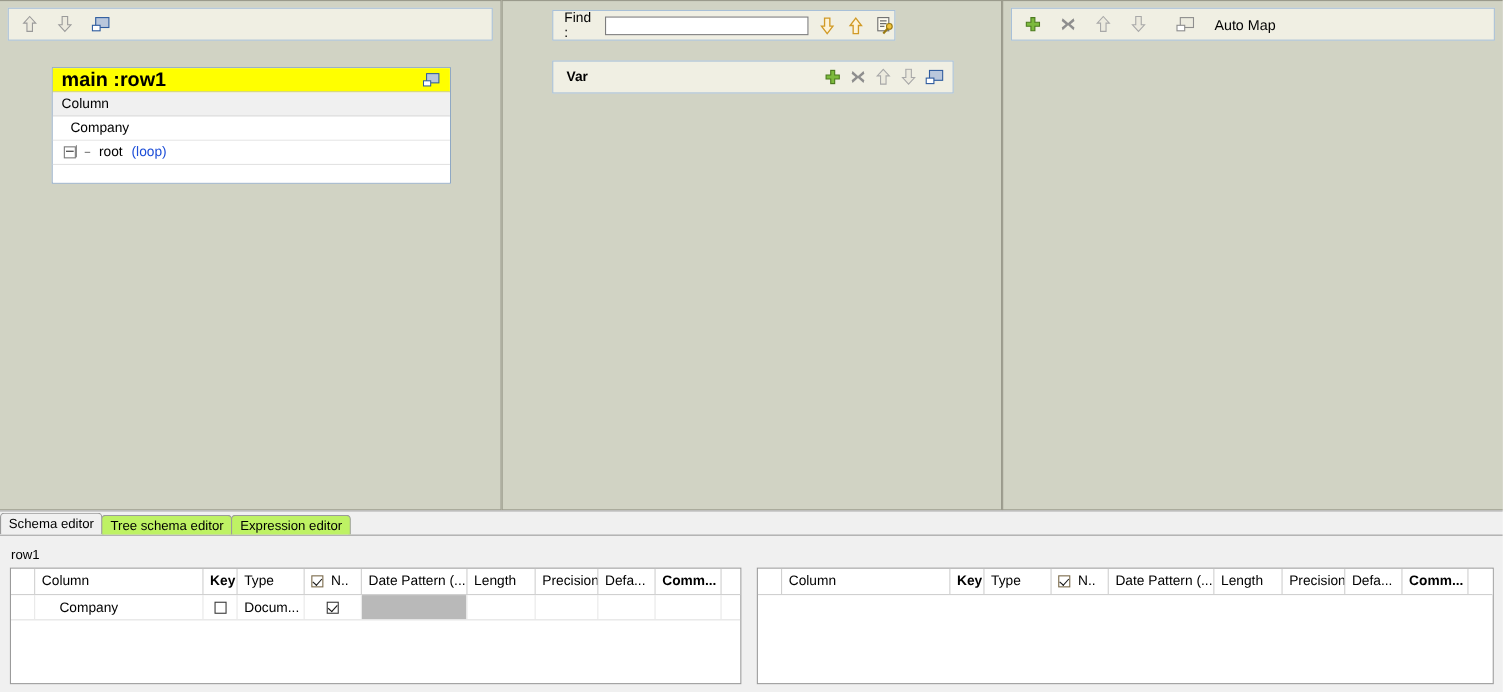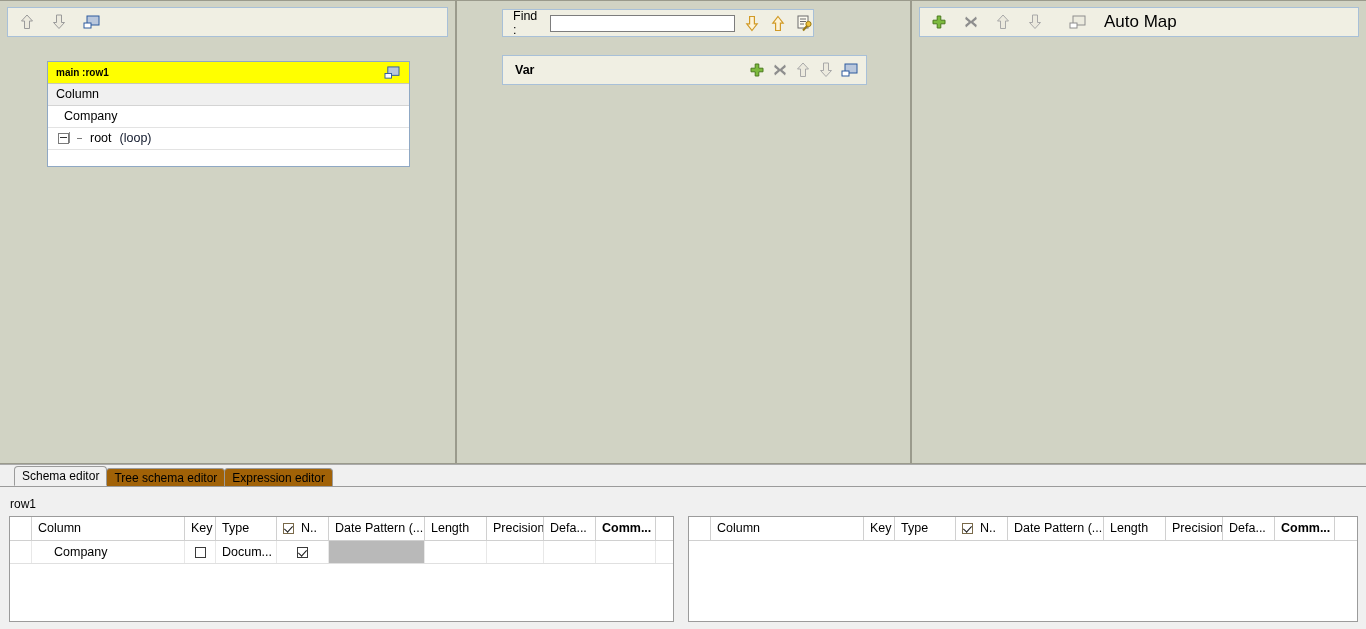--- a/index.html
+++ b/index.html
@@ -85,21 +85,21 @@
     left: 47px;
     top: 60px;
     width: 363px;
     border: 1px solid #8fa8c4;
     box-sizing: border-box;
     background: #ffffff;
   }
   .tbl-title {
     background: #ffff00;
     font-weight: bold;
-    font-size: 10px;
+    font-size: 18px;
     height: 21px;
     line-height: 21px;
     padding: 0 8px;
     display: flex;
     align-items: center;
     justify-content: space-between;
     border-bottom: 1px solid #c8c8b8;
   }
   .tbl-colhead {
     background: #f0f0f0;
@@ -118,21 +118,21 @@
     font-size: 12.5px;
     white-space: nowrap;
   }
   .tbl-row.tree {
     padding-left: 10px;
     display: flex;
     align-items: center;
     gap: 8px;
   }
   .tbl-row.empty { height: 16px; border-bottom: none; }
-  .loop-tag { color: #0f172a; }
+  .loop-tag { color: #1d4ed8; }
   .expander {
     width: 9px; height: 9px;
     border: 1px solid #7a7a7a;
     background: #ffffff;
     display: inline-block;
     position: relative;
     flex: none;
   }
   .expander::before {
     content: "";
@@ -166,21 +166,21 @@
     box-sizing: border-box;
     font-family: "Liberation Sans", sans-serif;
     font-size: 12px;
     padding: 0 2px;
     outline: none;
   }
   #var-title { font-weight: bold; font-size: 12.5px; flex: 1; }
   #var-bar .tb-icon { margin-left: 5px; }
 
   #automap-label {
-    font-size: 17px;
+    font-size: 13px;
     margin-left: 4px;
   }
 
   
   #bottom-area {
     position: absolute;
     left: 0; top: 464px;
     width: 1366px;
     height: 165px;
     background: #f0f0f0;
@@ -189,31 +189,30 @@
 
   #tabstrip {
     position: absolute;
     left: 0; top: 2px;
     height: 20px;
     width: 100%;
     display: flex;
     align-items: flex-end;
     border-bottom: 1px solid #9b9b9b;
     box-sizing: border-box;
-    padding-left: 14px;
   }
   .tab {
     height: 18px;
     line-height: 18px;
     padding: 0 7px;
     font-size: 12px;
     border: 1px solid #9b9b9b;
     border-bottom: none;
     border-radius: 4px 4px 0 0;
-    background: #a16207;
+    background: #bef264;
     box-sizing: border-box;
     white-space: nowrap;
     margin-right: -1px;
     position: relative;
   }
   .tab.active {
     background: #f0f0f0;
     height: 20px;
     line-height: 19px;
     border-bottom: 1px solid #f0f0f0;
@@ -270,21 +269,21 @@
     overflow: hidden;
     display: flex;
     align-items: center;
   }
   .cell.indent { padding-left: 22px; }
   .cell.center { justify-content: center; padding-left: 0; }
 
   
   .c-handle { width: 22px; }
   .c-column { width: 153px; }
-  .c-key    { width: 31px; }
+  .c-key    { width: 31px; font-weight: bold; }
   .c-type   { width: 61px; padding-left: 6px; }
   .c-null   { width: 52px; }
   .c-date   { width: 96px; }
   .c-length { width: 62px; }
   .c-prec   { width: 57px; }
   .c-def    { width: 52px; }
   .c-comm   { width: 60px; font-weight: bold; }
 
   .chk {
     width: 11px; height: 11px;

